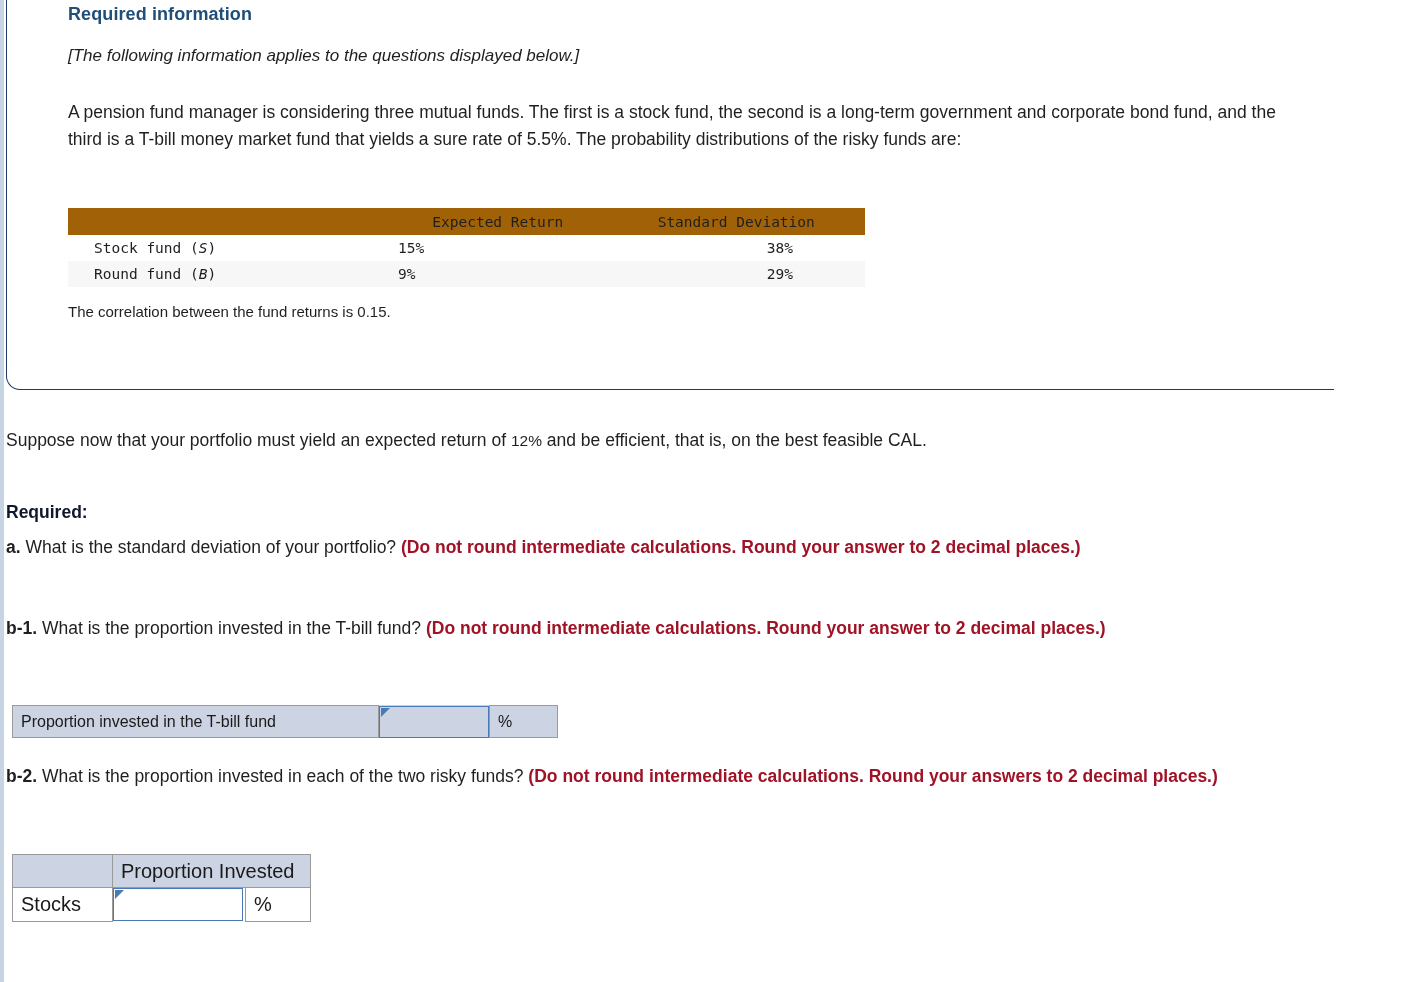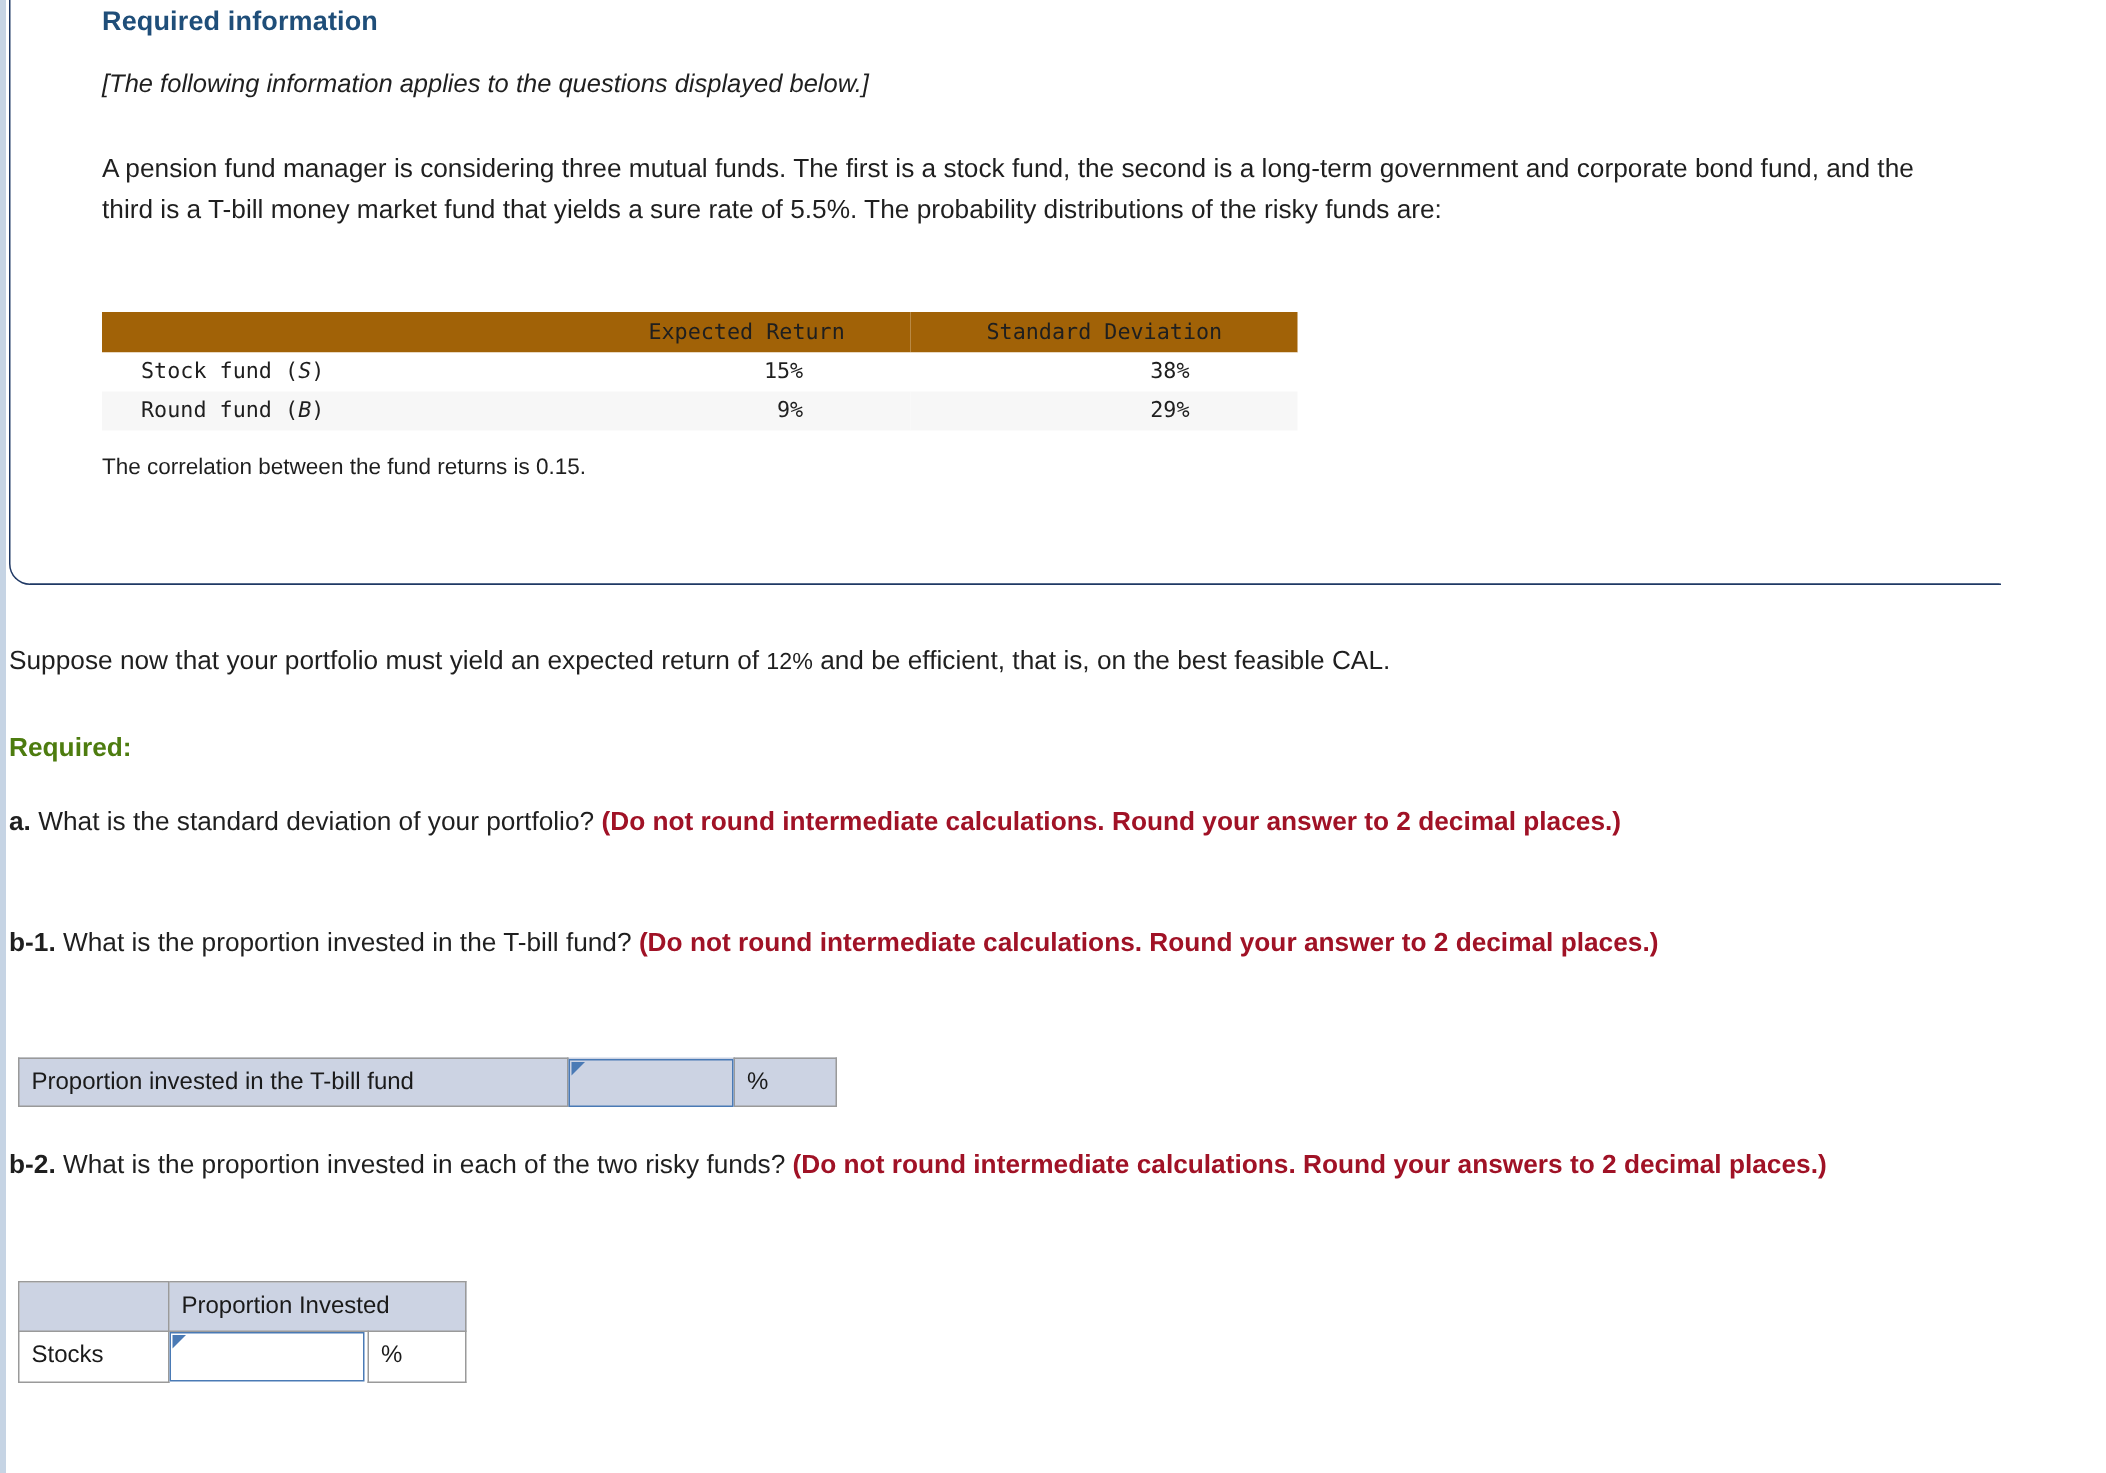--- a/index.html
+++ b/index.html
@@ -95,21 +95,21 @@
     text-align: center;
     padding: 3px 10px 3px 10px;
     height: 21px;
   }
   .fund-table th.blank-h { width: 300px; }
   .fund-table td {
     padding: 2px 10px;
     height: 22px;
   }
   .fund-table td.label { text-align: left; padding-left: 26px; }
-  .fund-table td.num   { text-align: right; padding-right: 72px; }
+  .fund-table td.num   { text-align: left; padding-right: 72px; }
   .fund-table td.num2  { text-align: right; padding-right: 72px; }
   .fund-table tr.row-a td { background: #ffffff; }
   .fund-table tr.row-b td { background: #f7f7f7; }
   .fund-table .it { font-style: italic; }
 
   .req-corr {
     position: absolute;
     left: 68px;
     top: 303px;
     font-size: 15px;
@@ -124,24 +124,24 @@
     width: 1380px;
     font-size: 17.5px;
     line-height: 26px;
     color: #1f1f1f;
   }
   .small-num { font-size: 15.5px; }
 
   .q-required-label {
     position: absolute;
     left: 6px;
-    top: 488px;
+    top: 502px;
     font-size: 17.5px;
     font-weight: bold;
-    color: #4d7c0f;
+    color: #0f172a;
   }
 
   .q-block {
     position: absolute;
     left: 6px;
     width: 1392px;
     font-size: 17.5px;
     line-height: 27px;
     color: #1f1f1f;
   }
@@ -198,21 +198,21 @@
     border-top: 9px solid #4a7ab5;
     border-right: 9px solid transparent;
   }
 
   
   .b2-table {
     position: absolute;
     left: 12px;
     top: 854px;
     border-collapse: collapse;
-    font-size: 16px;
+    font-size: 20px;
     color: #1a1a1a;
   }
   .b2-table td, .b2-table th {
     border: 1px solid #9a9a9a;
     height: 33px;
     box-sizing: border-box;
     padding: 0 8px;
     font-weight: normal;
     text-align: left;
     vertical-align: middle;

